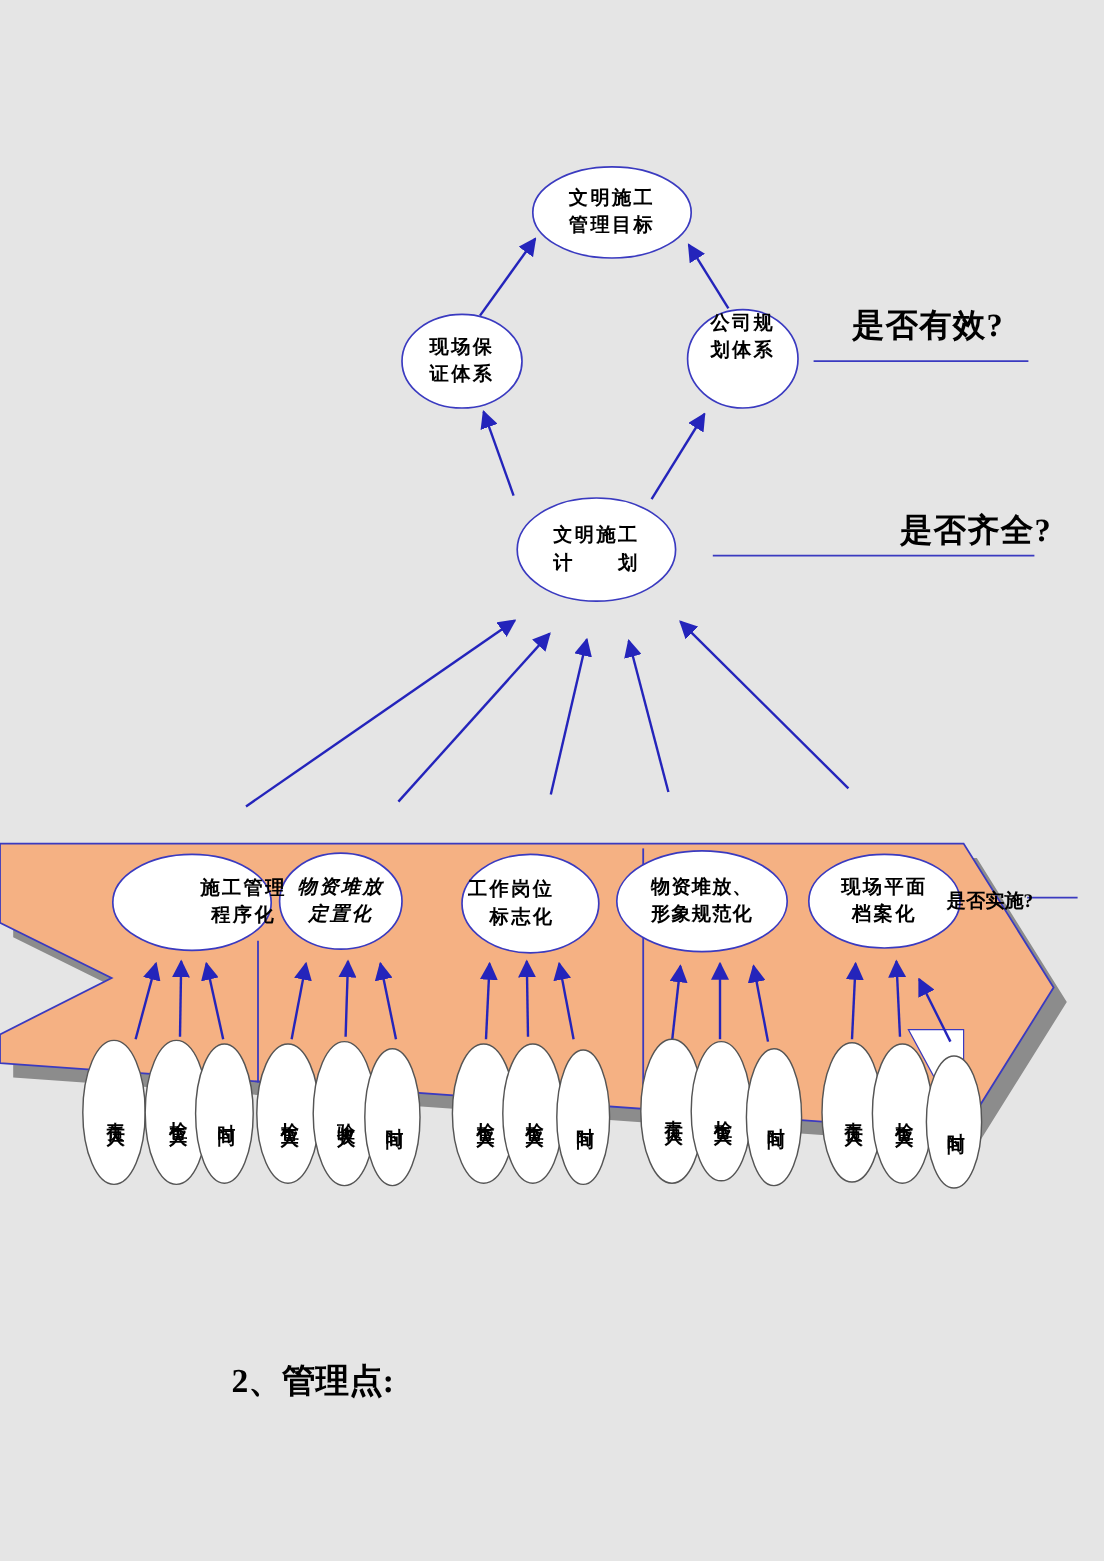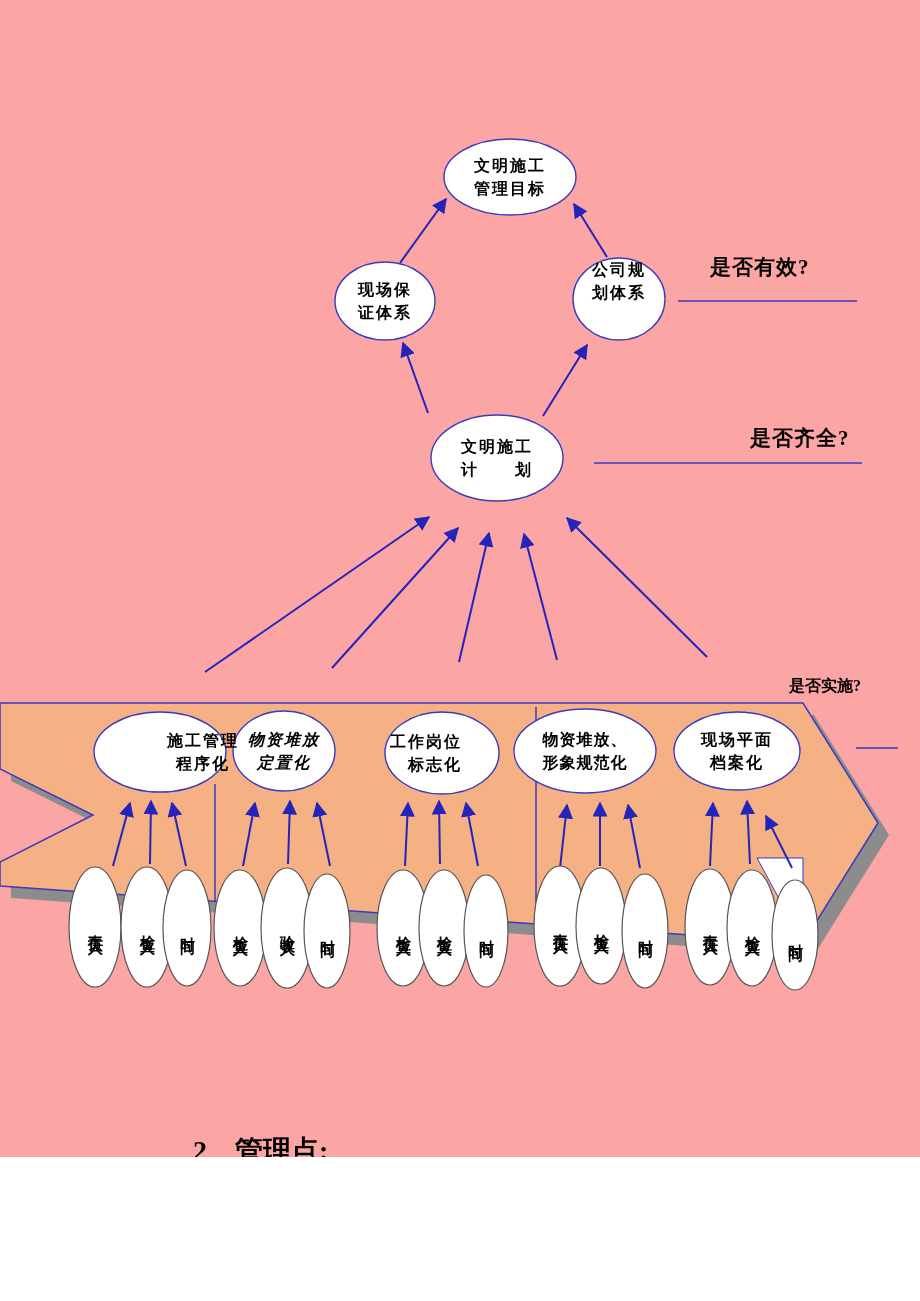--- a/index.html
+++ b/index.html
@@ -1,23 +1,23 @@
 <!DOCTYPE html>
 <html><head>
 <meta charset="utf-8">
 <style>
   html,body{margin:0;padding:0;background:#ffffff;}
-  #page{position:relative;width:920px;height:1157px;background:#fca5a5;overflow:hidden;
+  #page{position:relative;width:920px;height:1301px;background:#e5e5e5;overflow:hidden;
         font-family:"Liberation Serif","DejaVu Serif",serif;}
   #shapes{position:absolute;left:0;top:0;width:920px;height:1301px;}
   .lbl{position:absolute;transform:translate(-50%,-50%);text-align:center;color:#000;
        font-weight:bold;white-space:pre-line;font-size:16px;line-height:1.45;letter-spacing:2px;}
   .vlbl{position:absolute;transform:translate(-50%,-50%);writing-mode:vertical-rl;
         text-orientation:upright;color:#000;font-weight:bold;font-size:15px;letter-spacing:3px;}
-  .question{position:absolute;color:#000;font-weight:bold;font-size:21px;letter-spacing:1px;
+  .question{position:absolute;color:#000;font-weight:bold;font-size:27px;letter-spacing:1px;
             white-space:nowrap;}
   .question-small{position:absolute;color:#000;font-weight:bold;font-size:16px;white-space:nowrap;}
   .footer-text{position:absolute;color:#000;font-weight:bold;font-size:28px;white-space:nowrap;}
 </style>
 </head>
 <body>
 
 <div id="page">
 
   <svg id="shapes" viewBox="0 0 920 1301" xmlns="http://www.w3.org/2000/svg">
@@ -118,21 +118,21 @@
 定置化</div>
   <div class="lbl" style="left:426px;top:753px;text-align:right;">工作岗位
 标志化</div>
   <div class="lbl" style="left:585px;top:751px;letter-spacing:1px;">物资堆放、
 形象规范化</div>
   <div class="lbl" style="left:737px;top:751px;">现场平面
 档案化</div>
 
   <div class="question" style="left:710px;top:253px;">是否有效?</div>
   <div class="question" style="left:750px;top:424px;">是否齐全?</div>
-  <div class="question-small" style="left:789px;top:676px;">是否实施?</div>
+  <div class="question-small" style="left:789px;top:741px;">是否实施?</div>
 
   <div class="vlbl" style="left:95px;top:927px;">责任人</div>
   <div class="vlbl" style="left:147px;top:927px;">检查人</div>
   <div class="vlbl" style="left:187px;top:928px;">时间</div>
 
   <div class="vlbl" style="left:240px;top:928px;">检查人</div>
   <div class="vlbl" style="left:287px;top:928px;">验收人</div>
   <div class="vlbl" style="left:327px;top:931px;">时间</div>
 
   <div class="vlbl" style="left:403px;top:928px;">检查人</div>

